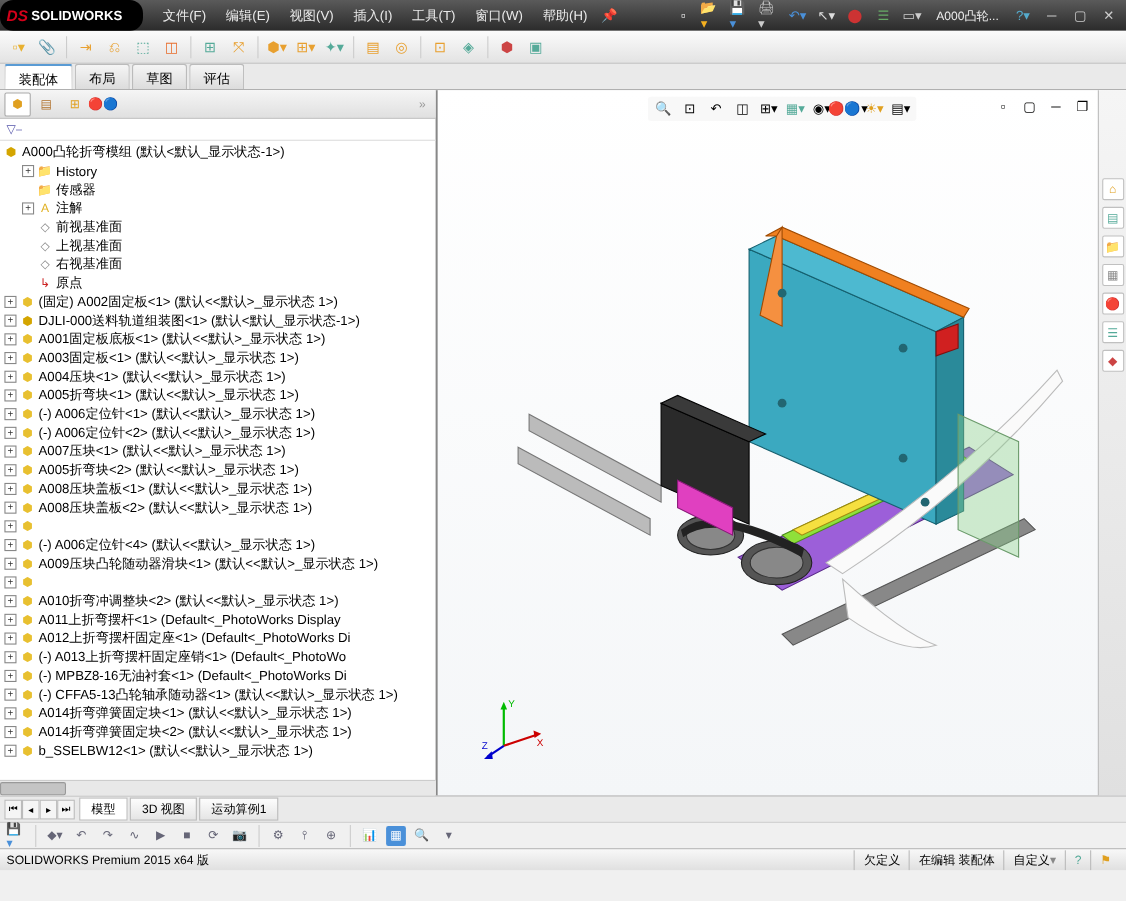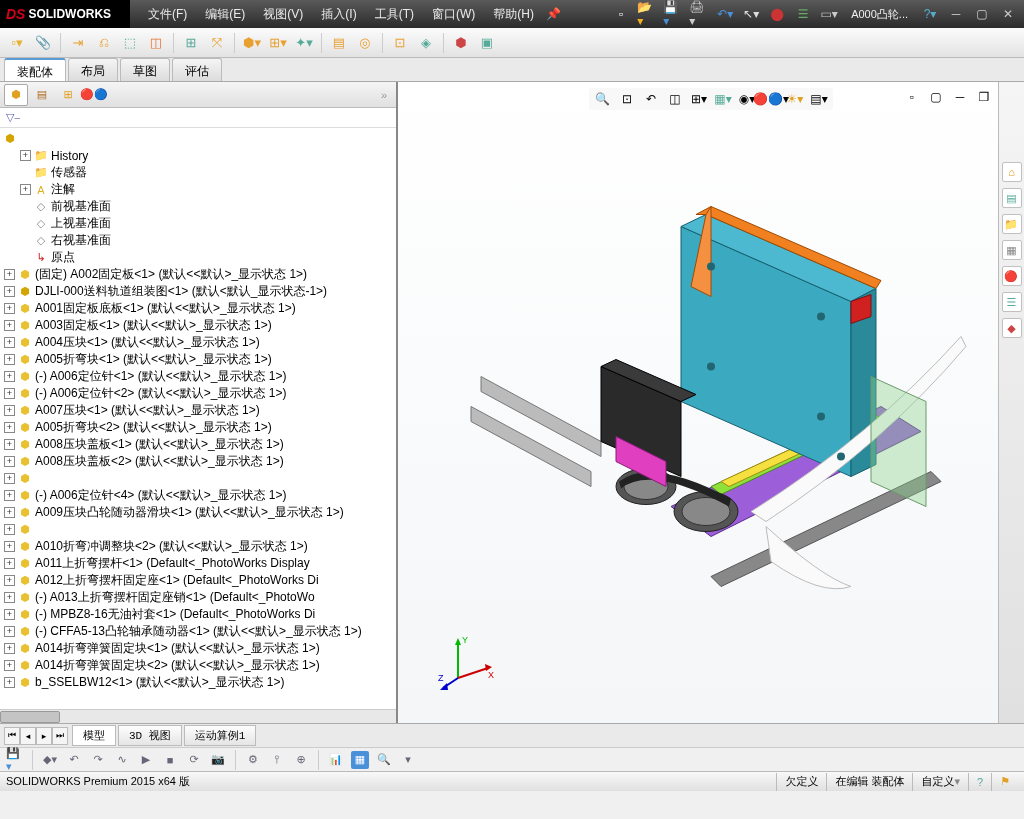--- a/index.html
+++ b/index.html
@@ -1,18 +1,18 @@
 <!DOCTYPE html>
 <html><head>
 <meta charset="utf-8">
 <style>
 * { margin: 0; padding: 0; box-sizing: border-box; font-family: "Microsoft YaHei", Arial, sans-serif; }
 body { width: 1024px; height: 819px; background: #f0f0f0; overflow: hidden; font-size: 11px; }
 .titlebar { height: 28px; background: linear-gradient(#5a5a5a, #2b2b2b); display: flex; align-items: center; color: #fff; }
-.logo { width: 130px; height: 28px; background: #000; display: flex; align-items: center; padding-left: 6px; font-weight: bold; font-size: 12px; }
+.logo { width: 130px; height: 28px; background: #000; display: flex; align-items: center; padding-left: 6px; font-weight: bold; font-size: 12px; border-radius: 12px; }
 .logo-ds { color: #d4001a; margin-right: 3px; font-style: italic; font-size: 14px; }
 .menubar { display: flex; align-items: center; padding-left: 10px; gap: 2px; }
 .menu-item { padding: 3px 8px; color: #eaeaea; cursor: pointer; font-size: 12px; }
 .title-right { margin-left: auto; display: flex; align-items: center; gap: 6px; padding-right: 6px; }
 .tbtn { width: 20px; height: 20px; display: inline-flex; align-items: center; justify-content: center; font-size: 12px; cursor: pointer; }
 .doc-name { color: #eee; font-size: 11px; margin: 0 6px; }
 .toolbar1, .toolbar2 { height: 30px; background: linear-gradient(#fbfbfb, #e3e3e3); border-bottom: 1px solid #bbb; display: flex; align-items: center; padding: 0 6px; gap: 4px; }
 .ico { width: 22px; height: 22px; display: inline-flex; align-items: center; justify-content: center; cursor: pointer; border: 1px solid transparent; border-radius: 2px; font-size: 13px; }
 .sep { width: 1px; height: 20px; background: #ccc; margin: 0 2px; }
 .tabs { height: 24px; background: #eaeaea; border-bottom: 1px solid #aaa; display: flex; padding-left: 4px; }
@@ -33,21 +33,21 @@
 .ti-plane { color: #8a8a8a; }
 .ti-folder { color: #e0b020; }
 .ti-origin { color: #c22; }
 .viewport { flex: 1; position: relative; background: linear-gradient(#ffffff, #f4f6f8); }
 .view-toolbar { position: absolute; top: 6px; left: 50%; transform: translateX(-50%); display: flex; gap: 4px; background: rgba(245,245,245,0.7); padding: 2px 4px; border-radius: 3px; }
 .view-ico { width: 20px; height: 18px; display: inline-flex; align-items: center; justify-content: center; cursor: pointer; font-size: 12px; }
 .win-ctrls { position: absolute; top: 6px; right: 6px; display: flex; gap: 4px; }
 .right-panel { position: absolute; right: 0; top: 0; width: 26px; background: linear-gradient(#f5f5f5,#e0e0e0); border-left: 1px solid #bbb; height: 100%; display: flex; flex-direction: column; align-items: center; padding-top: 80px; gap: 6px; }
 .rp-ico { width: 20px; height: 20px; border: 1px solid #c0c0c0; border-radius: 2px; background: #fff; display: flex; align-items: center; justify-content: center; cursor: pointer; font-size: 11px; }
 .bottom-tabs { height: 24px; background: #eaeaea; border-top: 1px solid #aaa; display: flex; align-items: center; padding-left: 4px; }
-.btab { padding: 2px 10px; background: linear-gradient(#fdfdfd,#e5e5e5); border: 1px solid #bbb; margin-right: 2px; font-size: 11px; cursor: pointer; font-family: Liberation Mono, monospace; }
+.btab { padding: 2px 10px; background: linear-gradient(#fdfdfd,#e5e5e5); border: 1px solid #bbb; margin-right: 2px; font-size: 11px; cursor: pointer; }
 .btab.active { background: #fff; }
 .nav-btns { display: flex; margin-right: 4px; }
 .nav-btn { width: 16px; height: 18px; border: 1px solid #bbb; background: #f5f5f5; font-size: 9px; display: flex; align-items: center; justify-content: center; cursor: pointer; }
 .motion-bar { height: 24px; background: #f0f0f0; border-top: 1px solid #ccc; display: flex; align-items: center; padding: 0 6px; gap: 6px; }
 .mb-ico { width: 18px; height: 18px; display: inline-flex; align-items: center; justify-content: center; color: #667; cursor: pointer; font-size: 11px; }
 .statusbar { height: 20px; background: linear-gradient(#f8f8f8,#e0e0e0); border-top: 1px solid #bbb; display: flex; align-items: center; padding: 0 6px; font-size: 11px; }
 .status-left { flex: 1; }
 .status-seg { padding: 0 8px; border-left: 1px solid #bbb; height: 18px; display: flex; align-items: center; }
 .triad { position: absolute; left: 40px; bottom: 30px; width: 60px; height: 60px; }
 .model-placeholder { position: absolute; left: 50%; top: 50%; transform: translate(-50%,-55%); width: 520px; height: 430px; }
@@ -134,20 +134,21 @@
       <span class="side-tab">🔴🔵</span>
       <span style="flex:1"></span>
       <span class="side-tab" style="color:#999">»</span>
     </div>
     <div class="filter-row">
       <span style="color:#55a">▽⎯</span>
     </div>
     <div class="tree">
       <div class="tree-item">
         <span class="tree-ico ti-asm">⬢</span>
+        <span>A000凸轮折弯模组  (默认&lt;默认_显示状态-1&gt;)</span>
       </div>
       <div id="tree-body">
           <div class="tree-item" style="padding-left: 20px;">
             <span class="expander">+</span>
             <span class="tree-ico ti-folder">📁</span>
             <span>History</span>
           </div>
           <div class="tree-item" style="padding-left: 20px;">
             <span style="display:inline-block;width:13px"></span>
             <span class="tree-ico ti-folder">📁</span>

